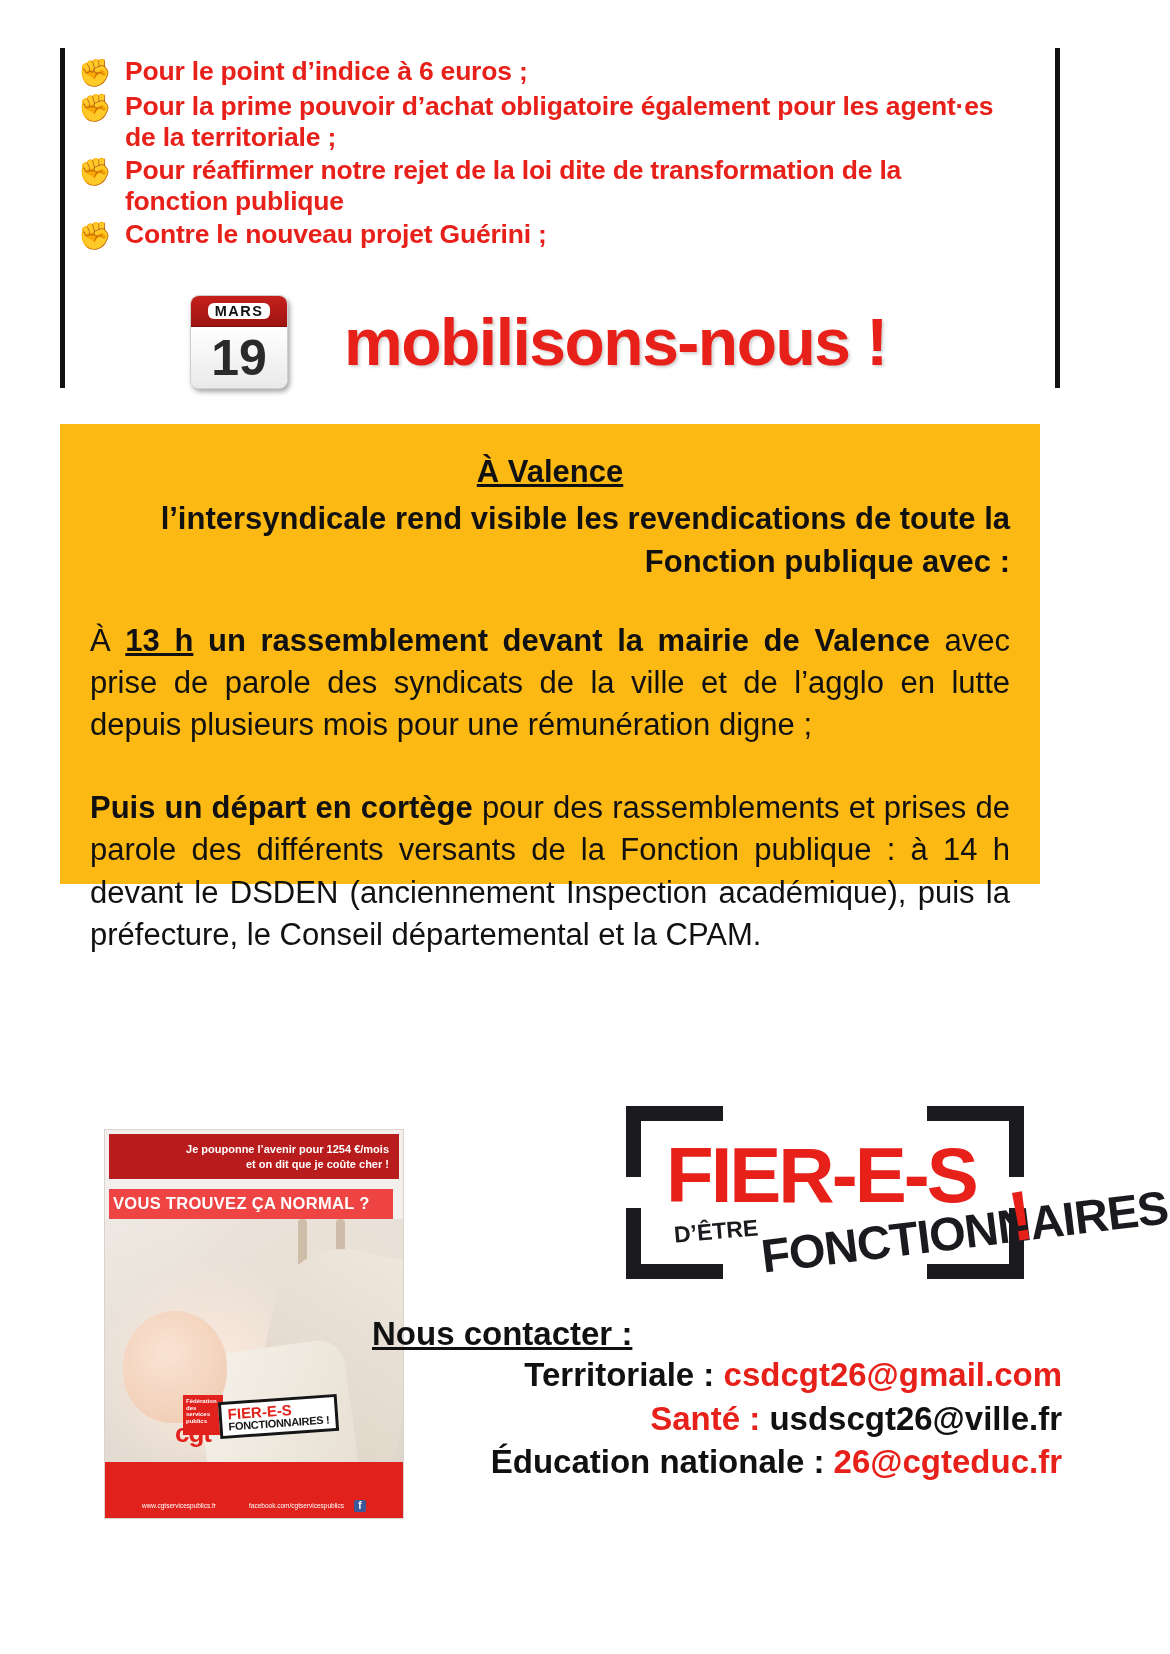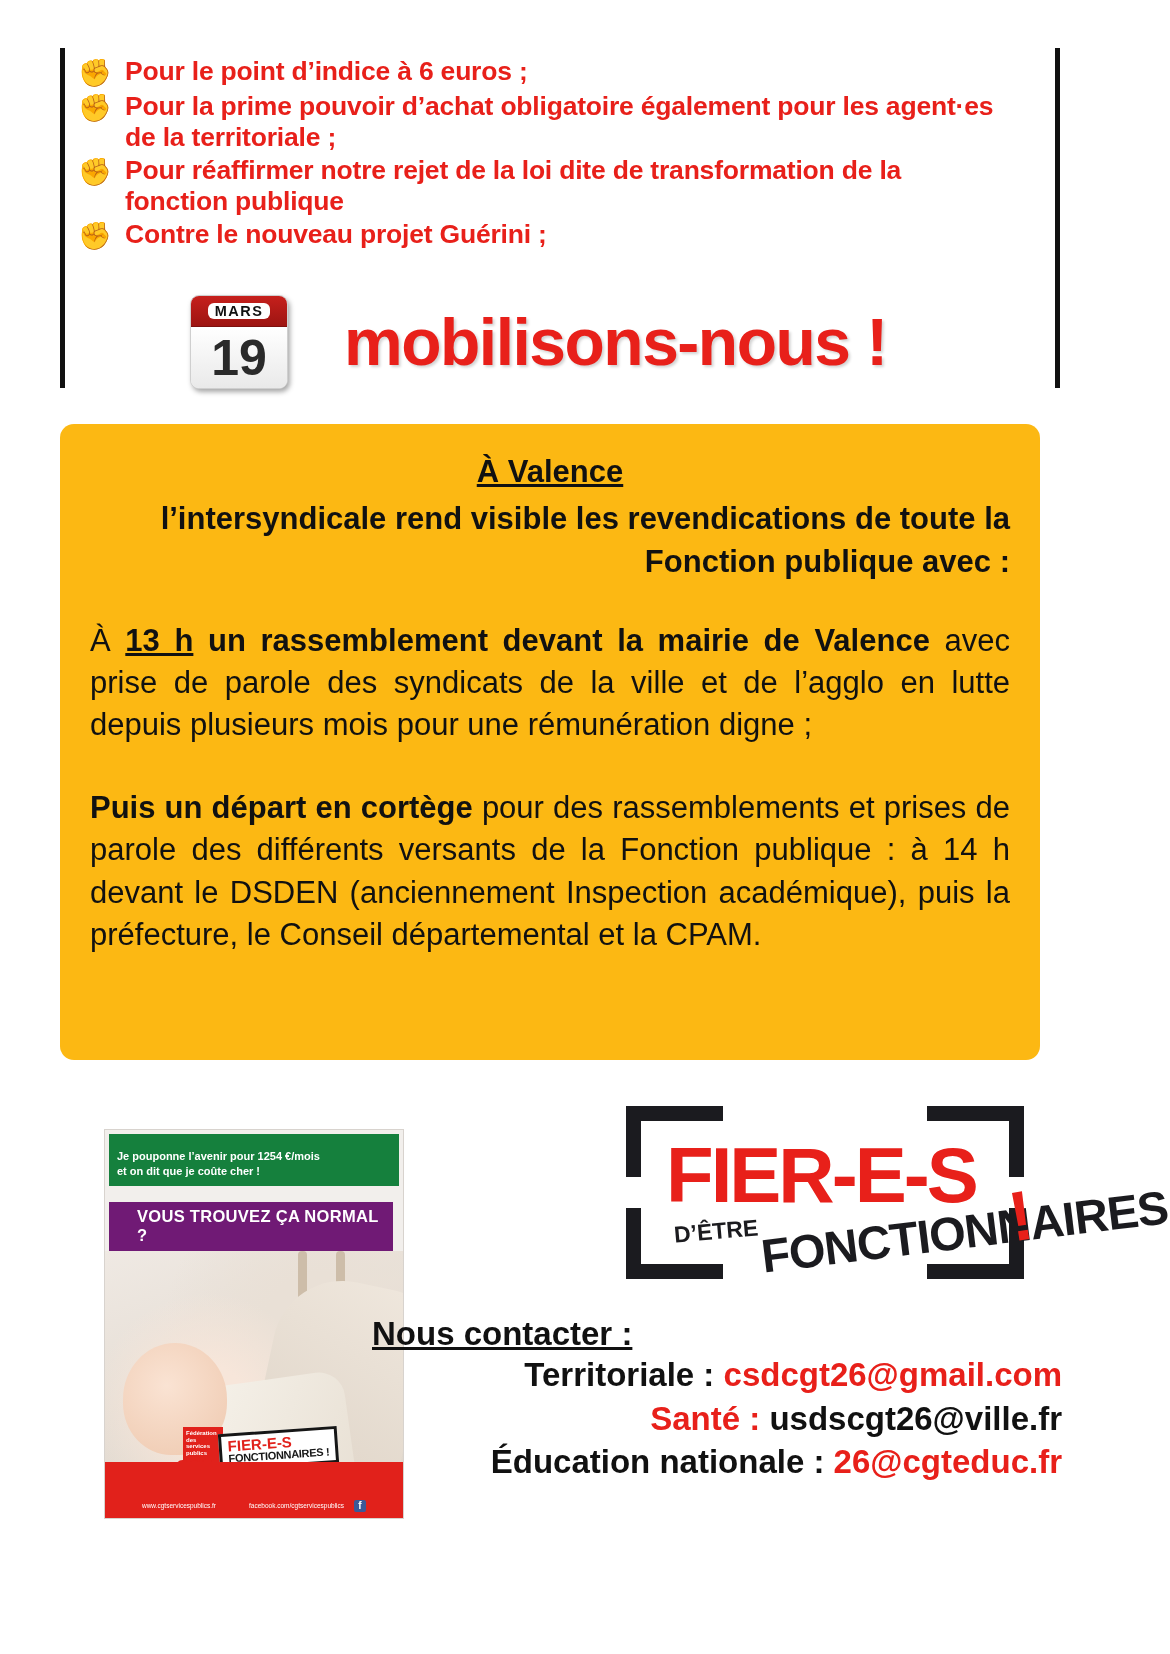--- a/index.html
+++ b/index.html
@@ -94,26 +94,25 @@
     font-size:66px;
     letter-spacing:-1.5px;
     white-space:nowrap;
     text-shadow:2px 2px 3px rgba(0,0,0,.18);
   }
 
   
   .yellow-box{
     position:absolute;
     left:60px; top:424px;
-    width:980px; height:636px;
+    width:980px; height:460px;
     background:#fcb813;
     box-sizing:border-box;
     padding:30px 30px 0 30px;
     color:#111;
-    border-radius:14px;
   }
   .yb-center{text-align:center;}
   .yb-title{
     font-weight:bold;
     font-size:31px;
     text-decoration:underline;
     display:inline-block;
   }
   .yb-intro{
     font-size:31px;
@@ -137,37 +136,37 @@
   .poster{
     position:absolute;
     left:64px; top:1113px;
     width:300px; height:390px;
     background:#f2efec;
     border:1px solid #d8d3ce;
     box-sizing:border-box;
     overflow:hidden;
   }
   .poster-caption{
-    background:#15803d;
+    background:#b91c1c;
     color:#fff;
     font-size:11px;
     font-weight:bold;
     line-height:1.35;
-    text-align:left;
-    padding:15px 10px 7px 8px;
+    text-align:right;
+    padding:8px 10px 7px 8px;
     margin:4px 4px 0 4px;
   }
   .poster-banner{
-    background:#701a75;
+    background:#ef4444;
     color:#fff;
     font-weight:bold;
     font-size:16.5px;
     letter-spacing:.3px;
-    padding:5px 10px 6px 28px;
-    margin:16px 10px 0 4px;
+    padding:5px 10px 6px 4px;
+    margin:10px 10px 0 4px;
   }
   .poster-photo{
     position:relative;
     height:266px;
     background:
       radial-gradient(circle at 34% 58%, #f7e6da 0 16%, rgba(247,230,218,0) 45%),
       radial-gradient(circle at 72% 30%, #e9e0d6 0 20%, rgba(233,224,214,0) 55%),
       linear-gradient(160deg,#efe9e3 0%,#e6ded5 45%,#ded5ca 100%);
     overflow:hidden;
   }

